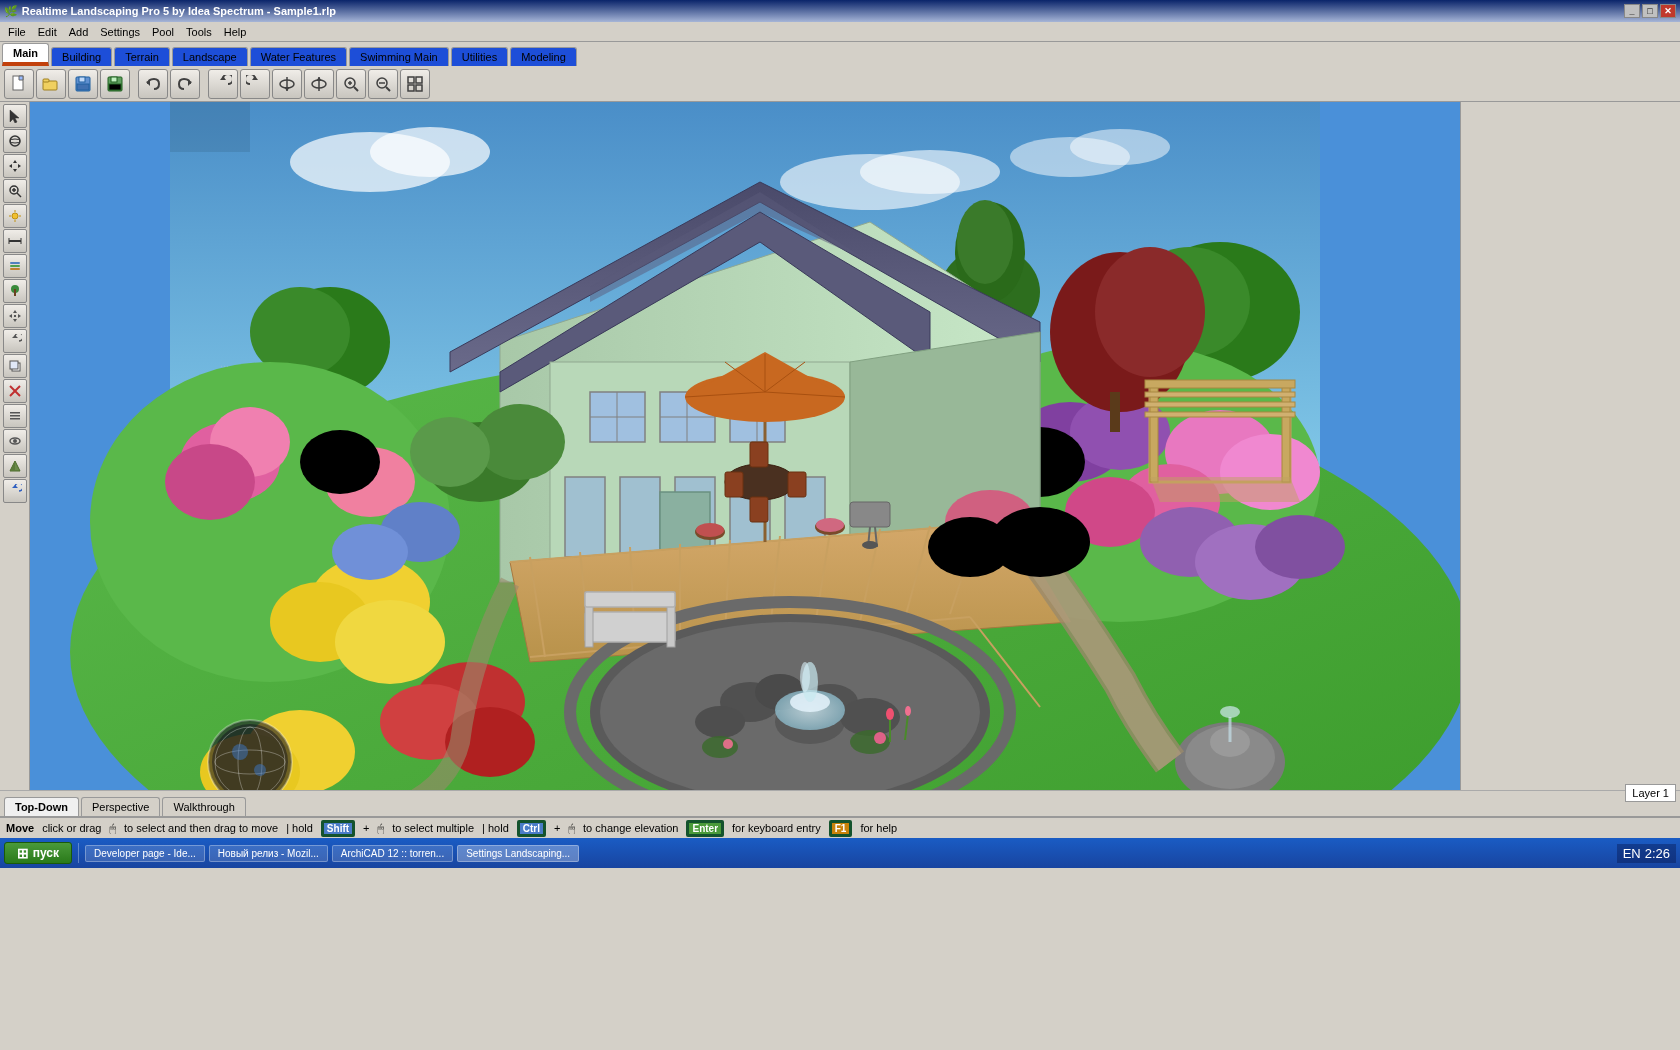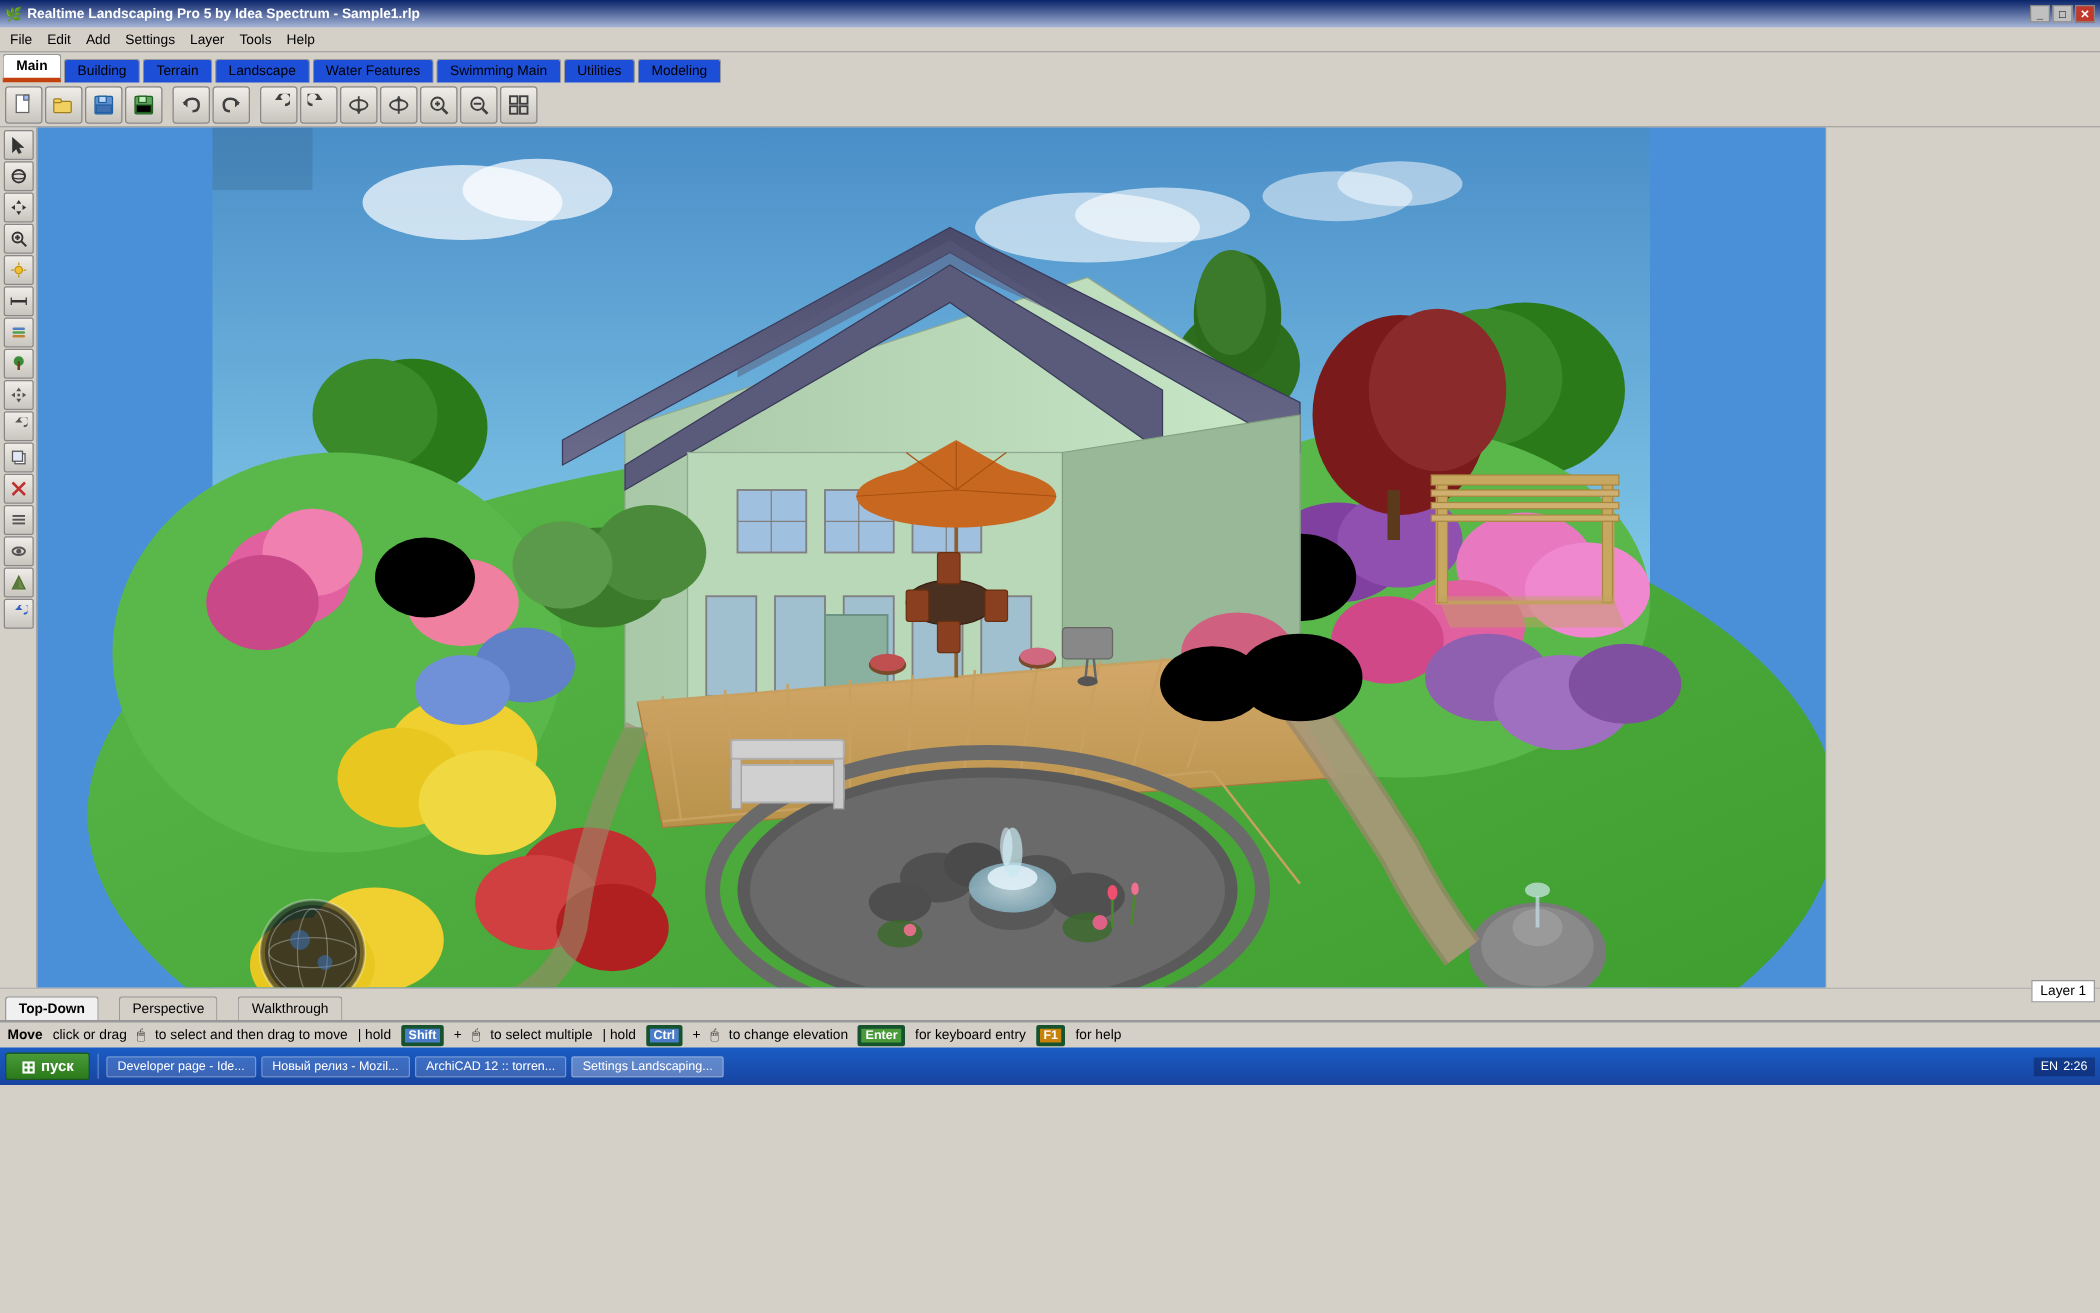--- a/index.html
+++ b/index.html
@@ -159,21 +159,21 @@
     
     #view-tabs {
       height: 26px;
       background: #d4d0c8;
       display: flex;
       align-items: flex-end;
       padding: 0 4px;
       border-top: 1px solid #aaa;
       justify-content: space-between;
     }
-    #view-tabs-left { display: flex; gap: 16px; align-items: flex-end; }
+    #view-tabs-left { display: flex; gap: 2px; align-items: flex-end; }
     .view-tab {
       padding: 3px 10px;
       font-size: 11px;
       cursor: pointer;
       border: 1px solid #999;
       border-bottom: none;
       background: #d4d0c8;
       border-radius: 3px 3px 0 0;
     }
     .view-tab.active { background: #f0f0f0; font-weight: bold; }
@@ -218,21 +218,21 @@
       white-space: nowrap;
       text-overflow: ellipsis;
     }
     .taskbar-item.active { background: rgba(255,255,255,0.3); }
     .taskbar-right {
       margin-left: auto;
       display: flex;
       align-items: flex-end;
       gap: 4px;
       color: white;
-      font-size: 10px;
+      font-size: 13px;
     }
     .sys-tray {
       background: rgba(0,0,40,0.3);
       padding: 2px 6px;
       display: flex; align-items: center; gap: 4px;
     }
 
     
     #scene-svg {
       position: absolute;
@@ -259,21 +259,21 @@
     <div class="title-btn">□</div>
     <div class="title-btn" style="background:#c0392b;color:white;">✕</div>
   </div>
 </div>
 
 <div id="menubar">
   <span class="menu-item">File</span>
   <span class="menu-item">Edit</span>
   <span class="menu-item">Add</span>
   <span class="menu-item">Settings</span>
-  <span class="menu-item">Layer</span>
+  <span class="menu-item">Pool</span>
   <span class="menu-item">Tools</span>
   <span class="menu-item">Help</span>
 </div>
 
 <div id="tabbar">
   <div class="tab active">Main</div>
   <div class="tab">Building</div>
   <div class="tab">Terrain</div>
   <div class="tab">Landscape</div>
   <div class="tab">Water Features</div>

